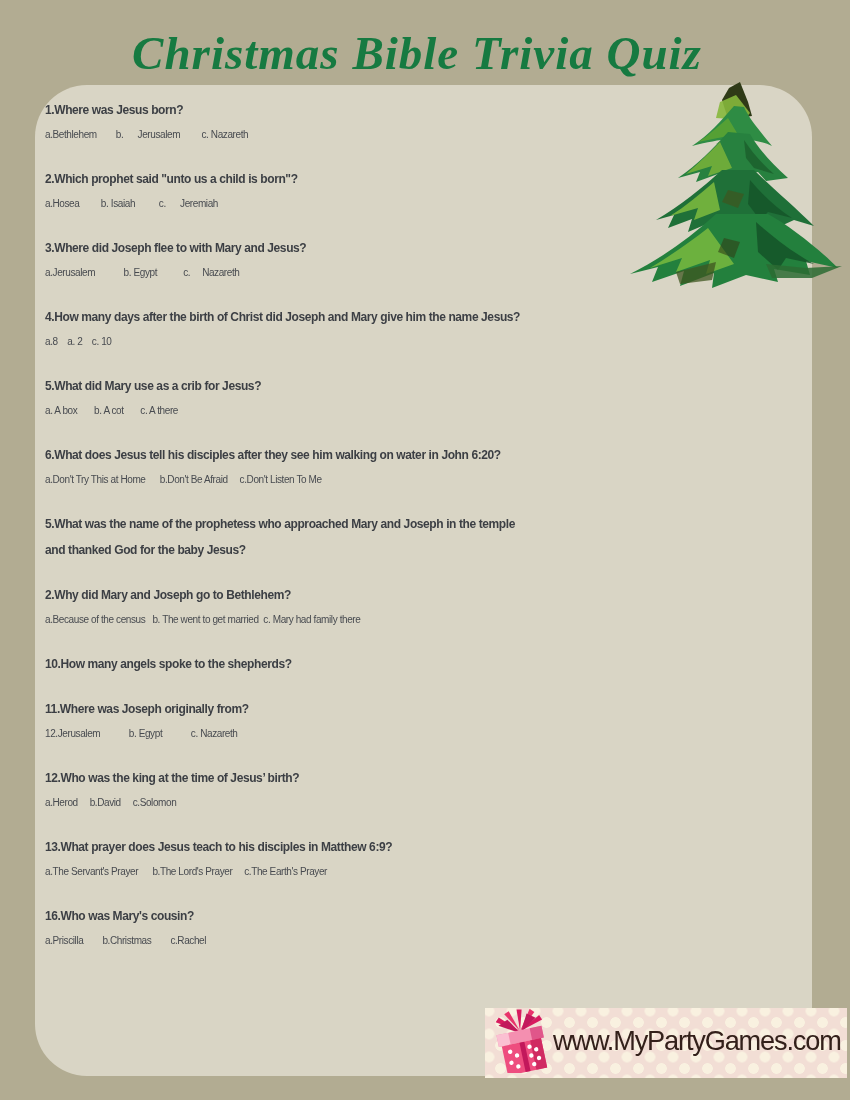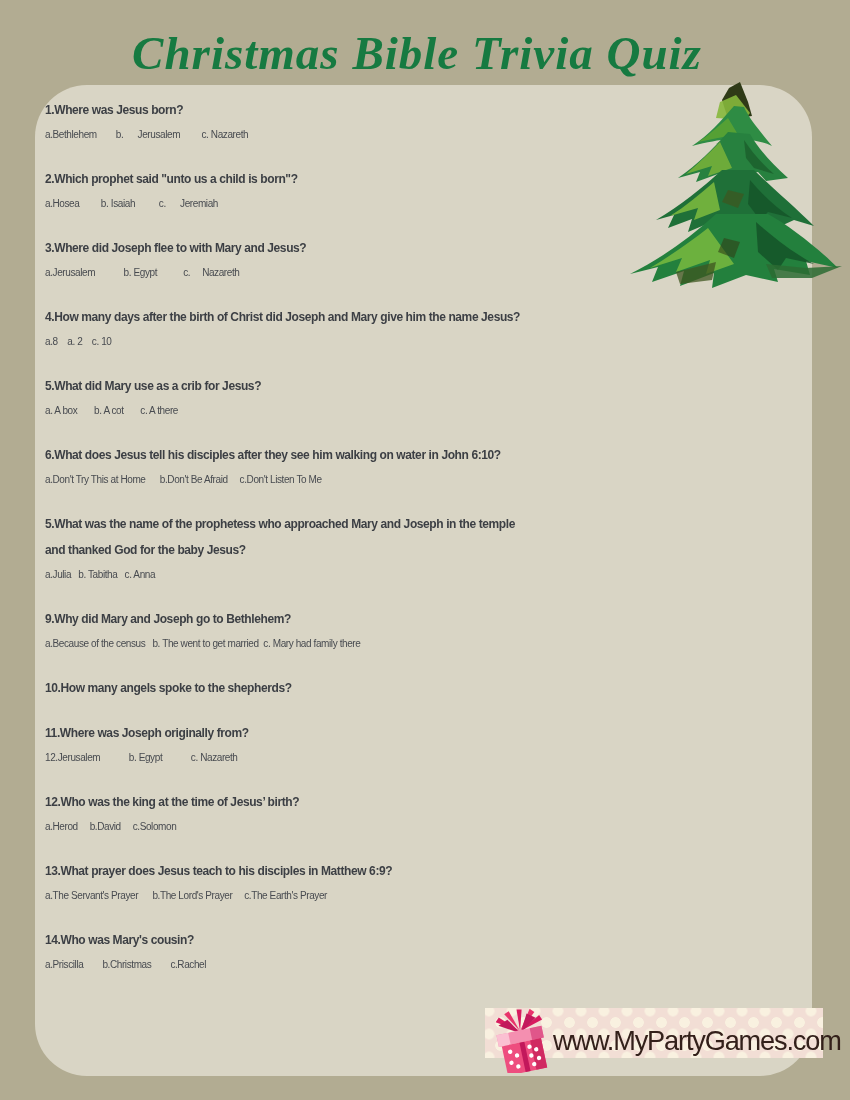--- a/index.html
+++ b/index.html
@@ -54,30 +54,31 @@
   }
   .tree {
     position: absolute;
     left: 616px; top: 82px;
     width: 234px; height: 216px;
     z-index: 2;
   }
   .banner {
     position: absolute;
     left: 485px; top: 1008px;
-    width: 338px; height: 50px;
+    width: 338px; height: 70px;
     z-index: 4;
     background-color: #f2ded5;
     background-image:
       radial-gradient(circle, #f9f1e0 5px, rgba(0,0,0,0) 5.6px),
       radial-gradient(circle, #f9f1e0 5px, rgba(0,0,0,0) 5.6px);
     background-size: 23px 23px;
     background-position: 4px 3px, 15.5px 14.5px;
     display: flex;
     align-items: center;
+    padding-left: 24px;
   }
   .gift { position: absolute; left: 6px; top: 1px; width: 64px; height: 64px; }
   .brand-url {
     position: absolute;
     left: 68px; top: 17px;
     font-size: 28px;
     letter-spacing: -1.2px;
     color: #33201a;
     transform: scaleX(0.97);
     transform-origin: left center;
@@ -104,51 +105,50 @@
   </div>
   <div class="qblock">
     <div class="question">4.How many days after the birth of Christ did Joseph and Mary give him the name Jesus?</div>
     <div class="answers">a.8    a. 2    c. 10</div>
   </div>
   <div class="qblock">
     <div class="question">5.What did Mary use as a crib for Jesus?</div>
     <div class="answers">a. A box       b. A cot       c. A there</div>
   </div>
   <div class="qblock">
-    <div class="question">6.What does Jesus tell his disciples after they see him walking on water in John 6:10?</div>
+    <div class="question">6.What does Jesus tell his disciples after they see him walking on water in John 6:20?</div>
     <div class="answers">a.Don't Try This at Home      b.Don't Be Afraid     c.Don't Listen To Me</div>
   </div>
   <div class="qblock">
     <div class="question">5.What was the name of the prophetess who approached Mary and Joseph in the temple
 and thanked God for the baby Jesus?</div>
-    <div class="answers">a.Julia   b. Tabitha   c. Anna</div>
-  </div>
-  <div class="qblock">
-  </div>
-  <div class="qblock">
-    <div class="question">9.Why did Mary and Joseph go to Bethlehem?</div>
+  </div>
+  <div class="qblock">
+  </div>
+  <div class="qblock">
+    <div class="question">2.Why did Mary and Joseph go to Bethlehem?</div>
     <div class="answers">a.Because of the census   b. The went to get married  c. Mary had family there</div>
   </div>
   <div class="qblock">
     <div class="question">10.How many angels spoke to the shepherds?</div>
   </div>
   <div class="qblock">
     <div class="question">11.Where was Joseph originally from?</div>
     <div class="answers">12.Jerusalem            b. Egypt            c. Nazareth</div>
   </div>
   <div class="qblock">
     <div class="question">12.Who was the king at the time of Jesus’ birth?</div>
     <div class="answers">a.Herod     b.David     c.Solomon</div>
   </div>
   <div class="qblock">
     <div class="question">13.What prayer does Jesus teach to his disciples in Matthew 6:9?</div>
     <div class="answers">a.The Servant's Prayer      b.The Lord's Prayer     c.The Earth's Prayer</div>
   </div>
   <div class="qblock">
-    <div class="question">14.Who was Mary's cousin?</div>
+    <div class="question">16.Who was Mary's cousin?</div>
     <div class="answers">a.Priscilla        b.Christmas        c.Rachel</div>
   </div>
 </div>
 
 <svg class="tree" viewBox="0 0 234 216" xmlns="http://www.w3.org/2000/svg">
 
   <path d="M113,6 L124,0 L132,20 L136,34 L112,37 L106,18 Z" fill="#2f3a17"></path>
   <path d="M104,20 L120,13 L134,31 L128,38 L100,36 Z" fill="#86b83c" opacity="0.9"></path>
 
   <path d="M118,24 C104,40 94,52 76,64 C92,60 102,58 114,57 C126,58 142,57 156,64 C144,49 134,38 128,25 Z" fill="#2e8c44"></path>

